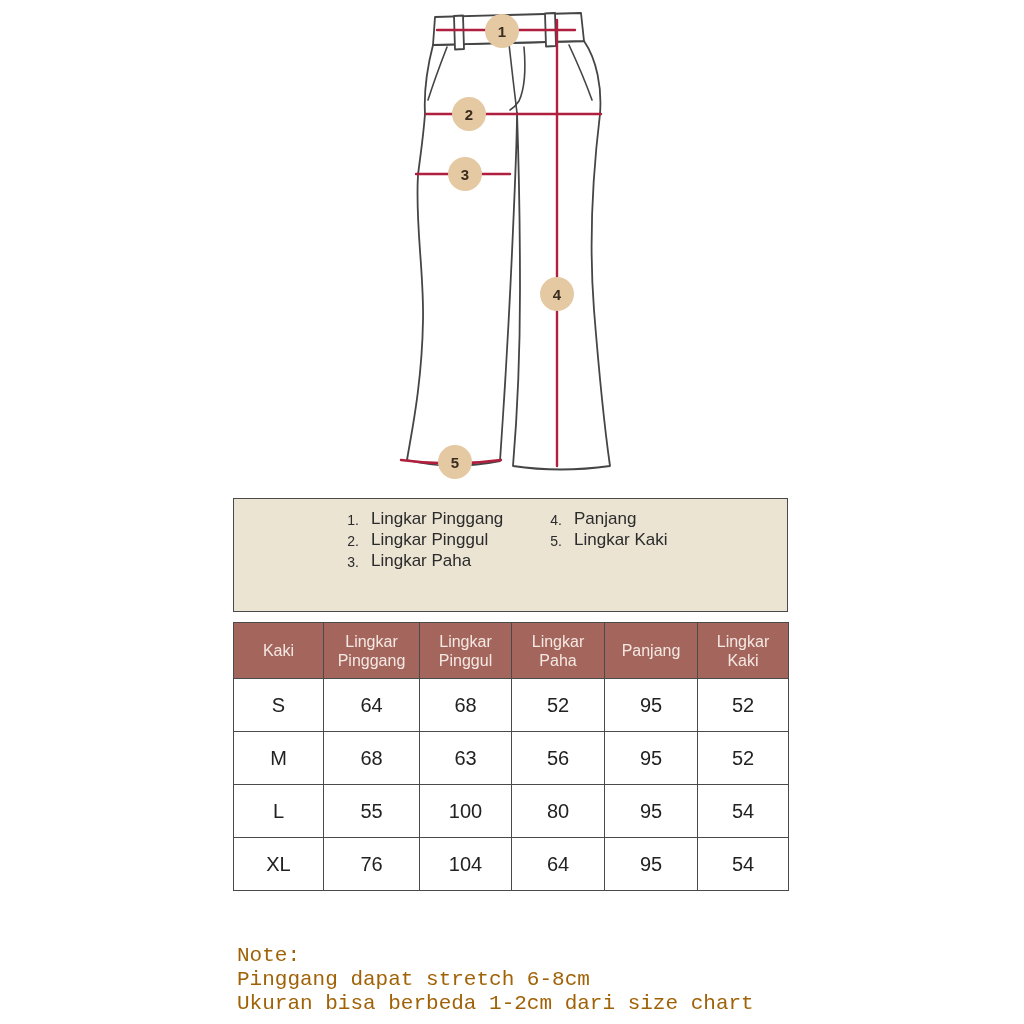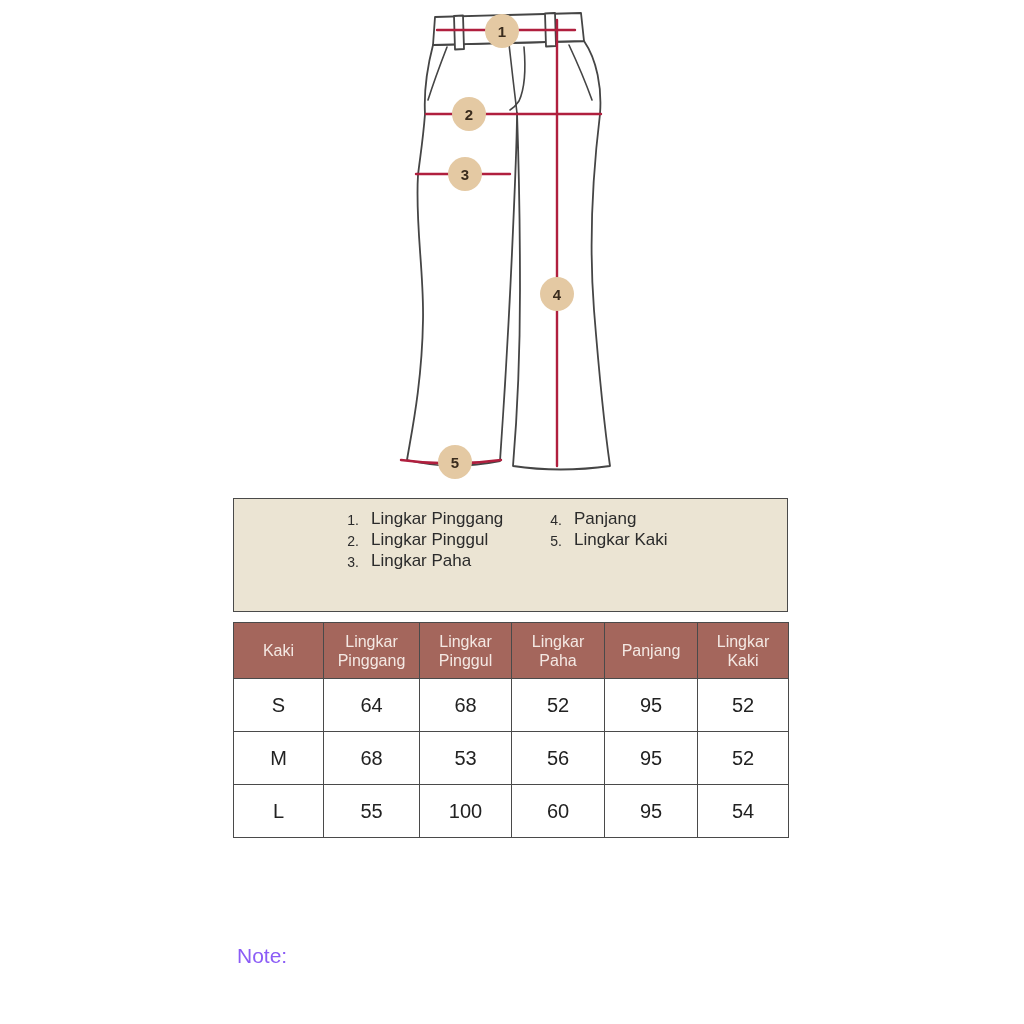--- a/index.html
+++ b/index.html
@@ -40,21 +40,21 @@
     background:#A4665C;color:#F4E8E3;font-weight:normal;font-size:16px;
     line-height:19px;height:56px;border:1px solid #4A4A4A;padding:2px;
     box-sizing:border-box;text-align:center;vertical-align:middle;
   }
   .size-table td{
     background:#ffffff;color:#222222;font-size:20px;height:53px;
     border:1px solid #4A4A4A;text-align:center;vertical-align:middle;
     box-sizing:border-box;padding:0;
   }
   
-  .note{position:absolute;left:237px;top:944px;font-size:21px;line-height:24px;color:#8b5cf6;}
+  .note{position:absolute;left:237px;top:944px;font-size:21px;line-height:24px;color:#a16207;font-family:Liberation Mono, monospace;}
 </style>
 </head>
 <body>
 
 <div class="canvas">
 
   <div class="pants-area">
     <svg width="1024" height="492" viewBox="0 0 1024 492">
       <g fill="#ffffff" stroke="#454545" stroke-width="1.8" stroke-linejoin="round" stroke-linecap="round">
 
@@ -155,33 +155,43 @@
           <td>S</td>
           <td>64</td>
           <td>68</td>
           <td>52</td>
           <td>95</td>
           <td>52</td>
         </tr>
         <tr>
           <td>M</td>
           <td>68</td>
-          <td>53</td>
+          <td>63</td>
           <td>56</td>
           <td>95</td>
           <td>52</td>
         </tr>
         <tr>
           <td>L</td>
           <td>55</td>
           <td>100</td>
-          <td>60</td>
+          <td>80</td>
+          <td>95</td>
+          <td>54</td>
+        </tr>
+        <tr>
+          <td>XL</td>
+          <td>76</td>
+          <td>104</td>
+          <td>64</td>
           <td>95</td>
           <td>54</td>
         </tr>
       </tbody>
   </table>
 
   <div class="note">
     <div>Note:</div>
+    <div>Pinggang dapat stretch 6-8cm</div>
+    <div>Ukuran bisa berbeda 1-2cm dari size chart</div>
   </div>
 
 </div>
 
 </body></html>

